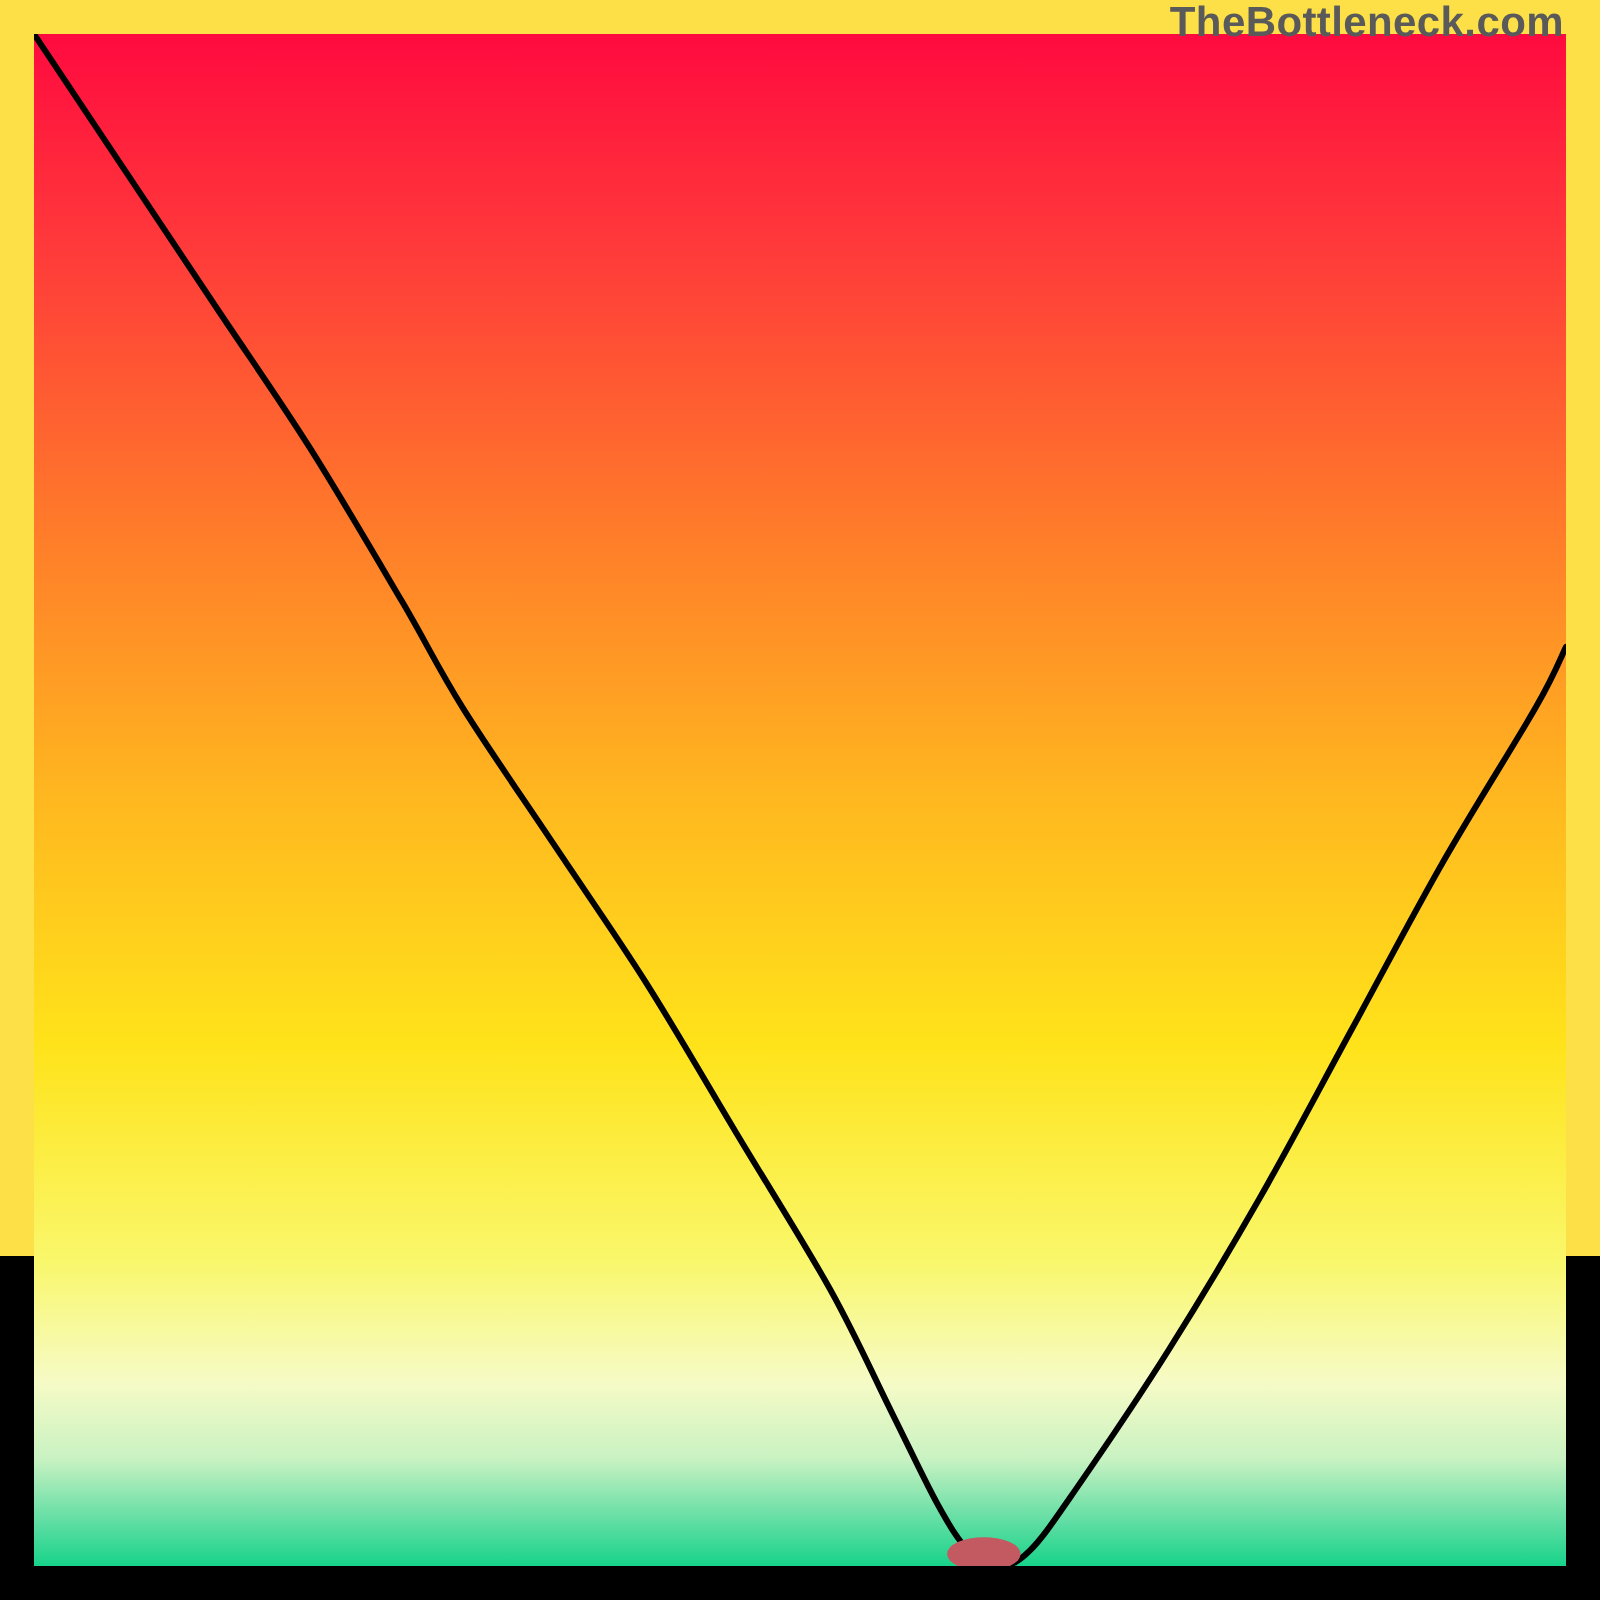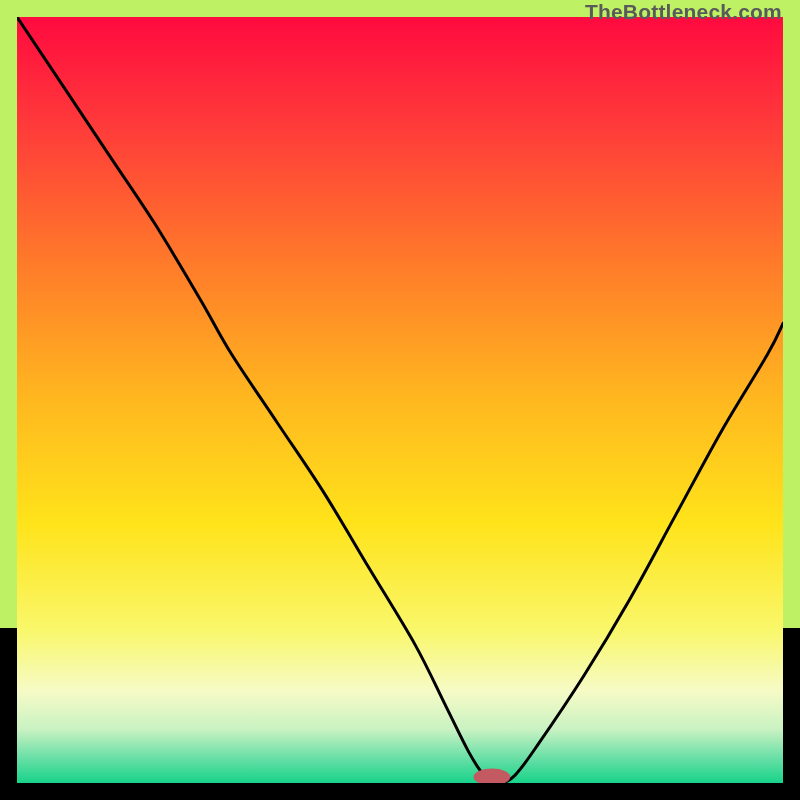--- a/index.html
+++ b/index.html
@@ -7,21 +7,21 @@
     padding: 0;
     width: 800px;
     height: 800px;
     background: #000;
     overflow: hidden;
   }
   .stage {
     position: relative;
     width: 800px;
     height: 628px;
-    background: #bef264;
+    background: #fde047;
   }
   .plot {
     position: absolute;
     left: 17px;
     top: 17px;
     width: 766px;
     height: 766px;
     overflow: hidden;
   }
   .watermark {

